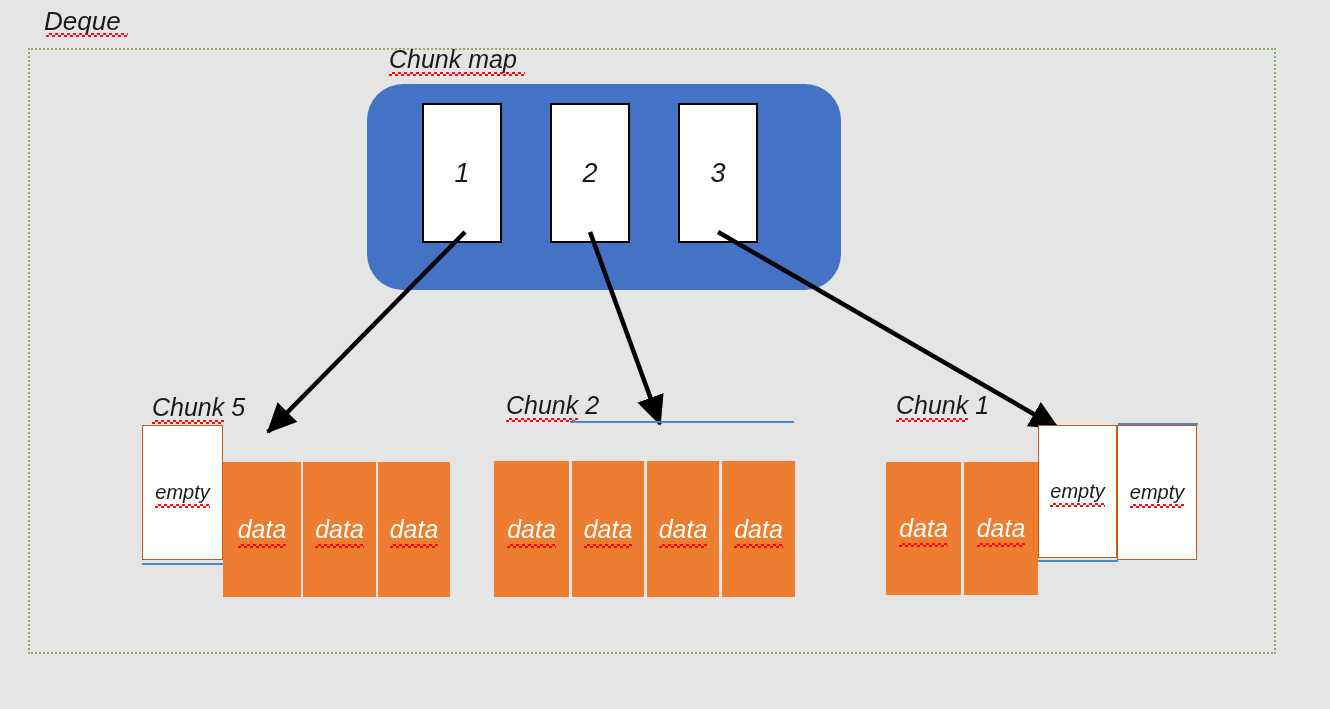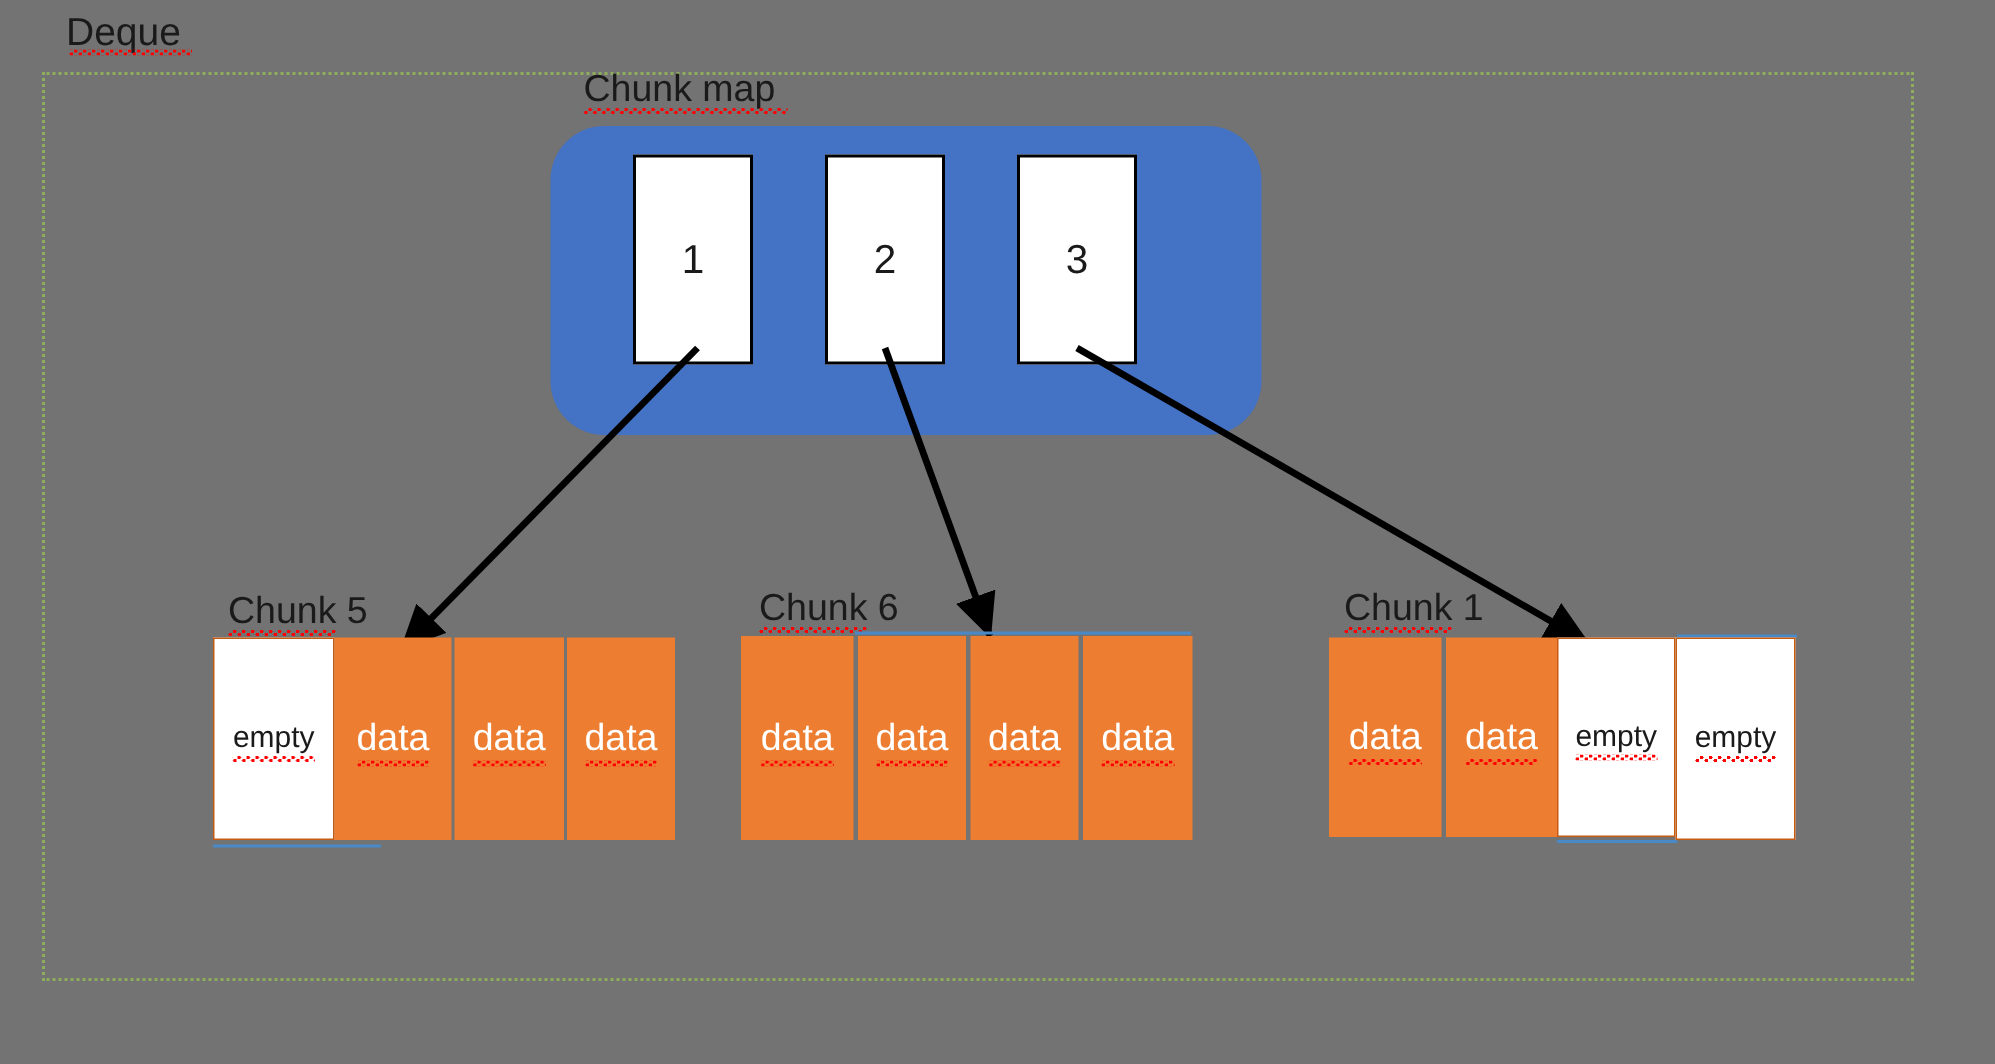--- a/index.html
+++ b/index.html
@@ -9,22 +9,23 @@
     background: #ffffff;
   }
   body {
     font-family: "Liberation Sans", sans-serif;
     color: #000000;
   }
   #canvas {
     position: relative;
     width: 1330px;
     height: 709px;
-    background: #737373;
+    background: #e5e5e5;
     overflow: hidden;
+    font-style: italic;
   }
 
   
   .slide-title {
     position: absolute;
     left: 44px;
     top: 6px;
     font-size: 26px;
     line-height: 30px;
     color: #1a1a1a;
@@ -104,20 +105,21 @@
     display: flex;
     align-items: center;
     justify-content: center;
     top: 0;
   }
   .cell.data {
     background: #ED7D31;
     color: #ffffff;
     font-size: 25px;
     border: none;
+    margin-top: 37px;
   }
   .cell.empty {
     background: #ffffff;
     color: #1a1a1a;
     font-size: 20px;
     border: 1.5px solid #C55A11;
   }
   .cell .txt { position: relative; display: inline-block; }
   .cell .txt .sq {
     position: absolute;
@@ -201,21 +203,21 @@
       </span>
     </div>
     <div class="cell data" style="left:236px; width:72px; height:135px;">
       <span class="txt">
         <span>data</span><span class="sq"></span>
       </span>
     </div>
   </div>
 
   <div class="label" style="left:506px; top:390px;">
-    <span>Chunk 6</span>
+    <span>Chunk 2</span>
     <span class="squiggle" style="left:0px; bottom:-2px; width:72px;"></span>
   </div>
   <div class="chunk-group" style="left:494px; top:424px; width:310px; height:140px;">
     <div class="blue-line" style="left:76px; top:-3px; width:224px;"></div>
     <div class="cell data" style="left:0px; width:75px; height:136px;">
       <span class="txt">
         <span>data</span><span class="sq"></span>
       </span>
     </div>
     <div class="cell data" style="left:78px; width:72px; height:136px;">

